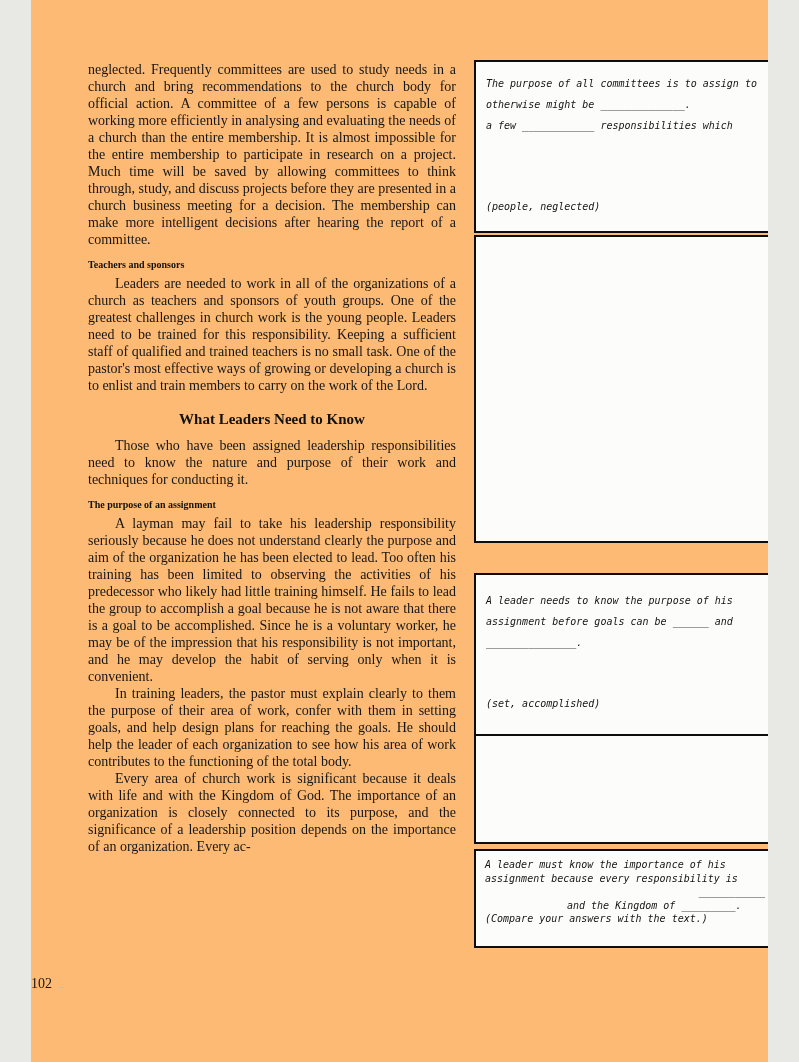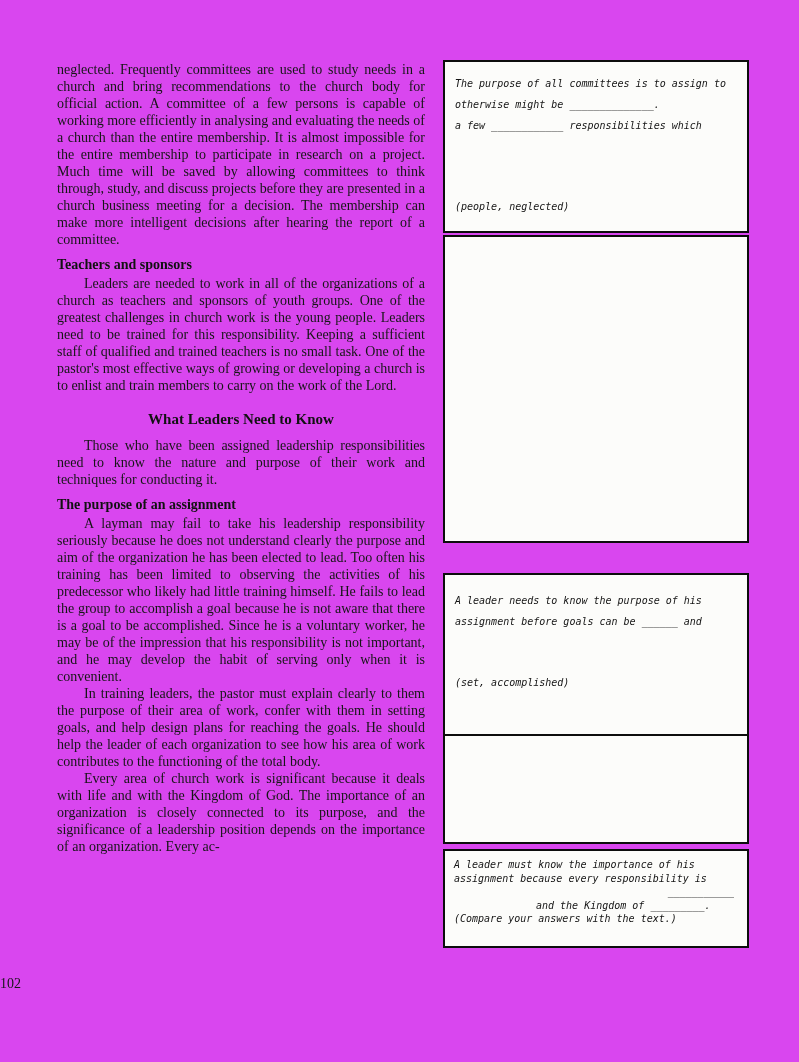--- a/index.html
+++ b/index.html
@@ -1,42 +1,42 @@
 <!DOCTYPE html>
 <html><head>
 <meta charset="utf-8">
 <style>
   * { margin: 0; padding: 0; box-sizing: border-box; }
   html, body { background: #e8e8e4; }
   .page {
     position: relative;
-    width: 799px;
+    width: 737px;
     height: 1062px;
     margin: 0 auto;
-    background: #d946ef;
+    background: #fdba74;
     color: #1b1b1b;
     font-family: "Liberation Serif", serif;
     overflow: hidden;
   }
   
   .left-col {
     position: absolute;
     left: 57px;
     top: 61px;
     width: 368px;
   }
   .body-p {
     font-size: 14px;
     line-height: 17px;
     text-align: justify;
     color: #161616;
   }
   .body-p.indent { text-indent: 27px; }
   .subhead {
-    font-size: 14px;
+    font-size: 10px;
     font-weight: bold;
     line-height: 17px;
     margin: 8px 0 2px 0;
     color: #111;
   }
   .center-head {
     font-size: 15px;
     font-weight: bold;
     line-height: 17px;
     text-align: center;
@@ -102,20 +102,21 @@
     <div class="tw">otherwise might be ______________.</div>
     <div class="tw">a few ____________ responsibilities which</div>
     <div class="tw answer-1">(people, neglected)</div>
   </div>
 
   <div class="frame frame-2"></div>
 
   <div class="frame frame-3">
     <div class="tw">A leader needs to know the purpose of his</div>
     <div class="tw">assignment before goals can be ______ and</div>
+    <div class="tw">_______________.</div>
     <div class="tw answer-3">(set, accomplished)</div>
   </div>
 
   <div class="frame frame-4"></div>
 
   <div class="frame frame-5">
     <div class="tw">A leader must know the importance of his</div>
     <div class="tw">assignment because every responsibility is</div>
     <div class="tw blank-right">___________</div>
     <div class="tw kingdom-line">and the Kingdom of  _________.</div>

